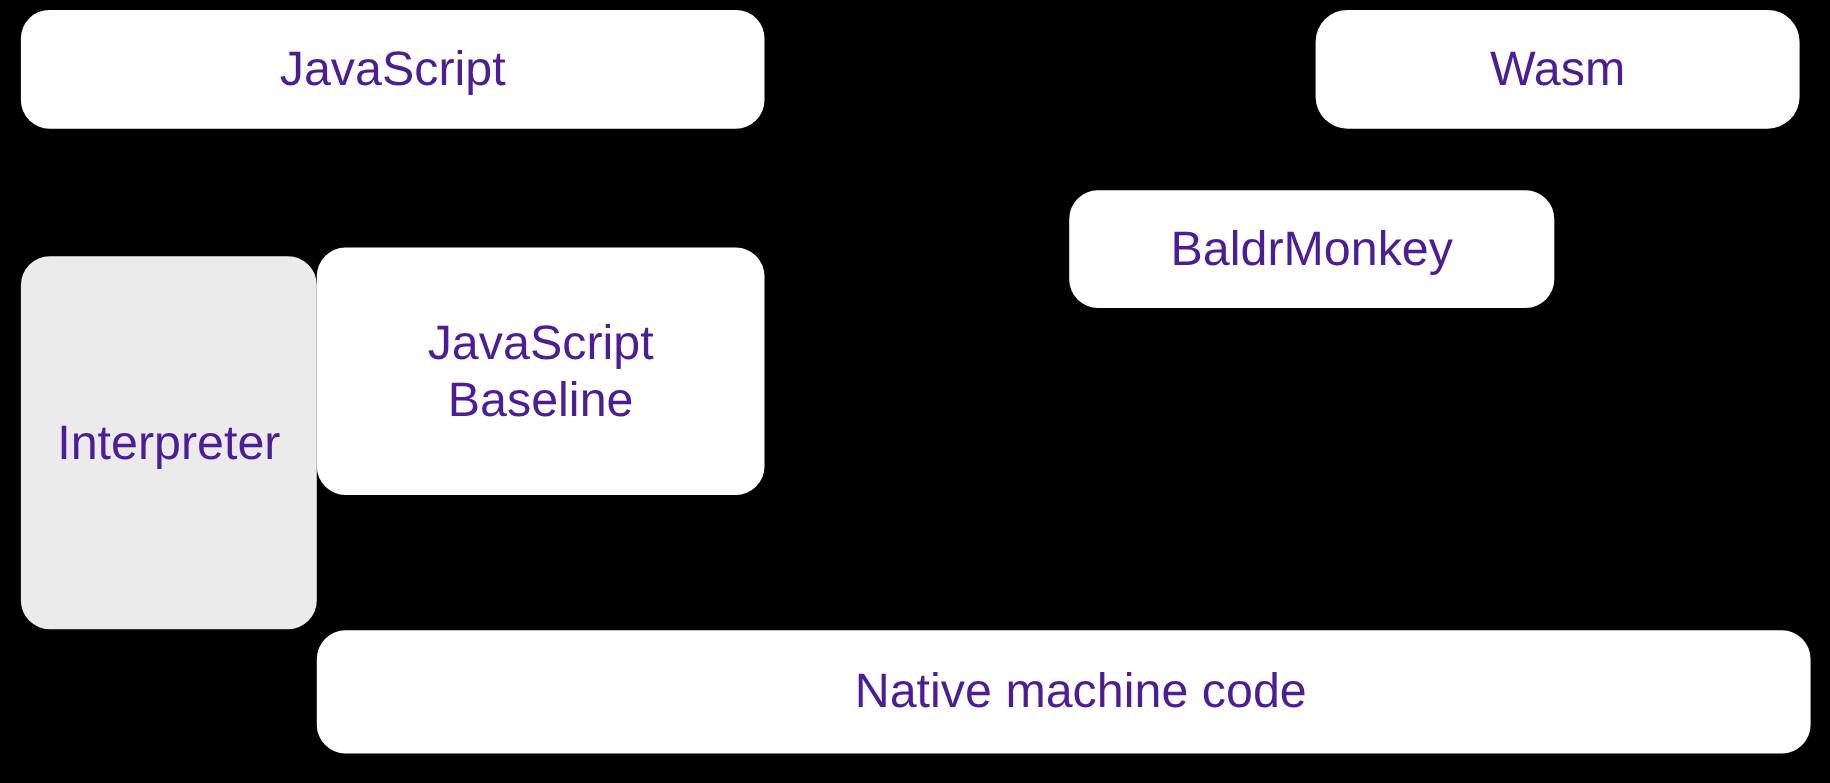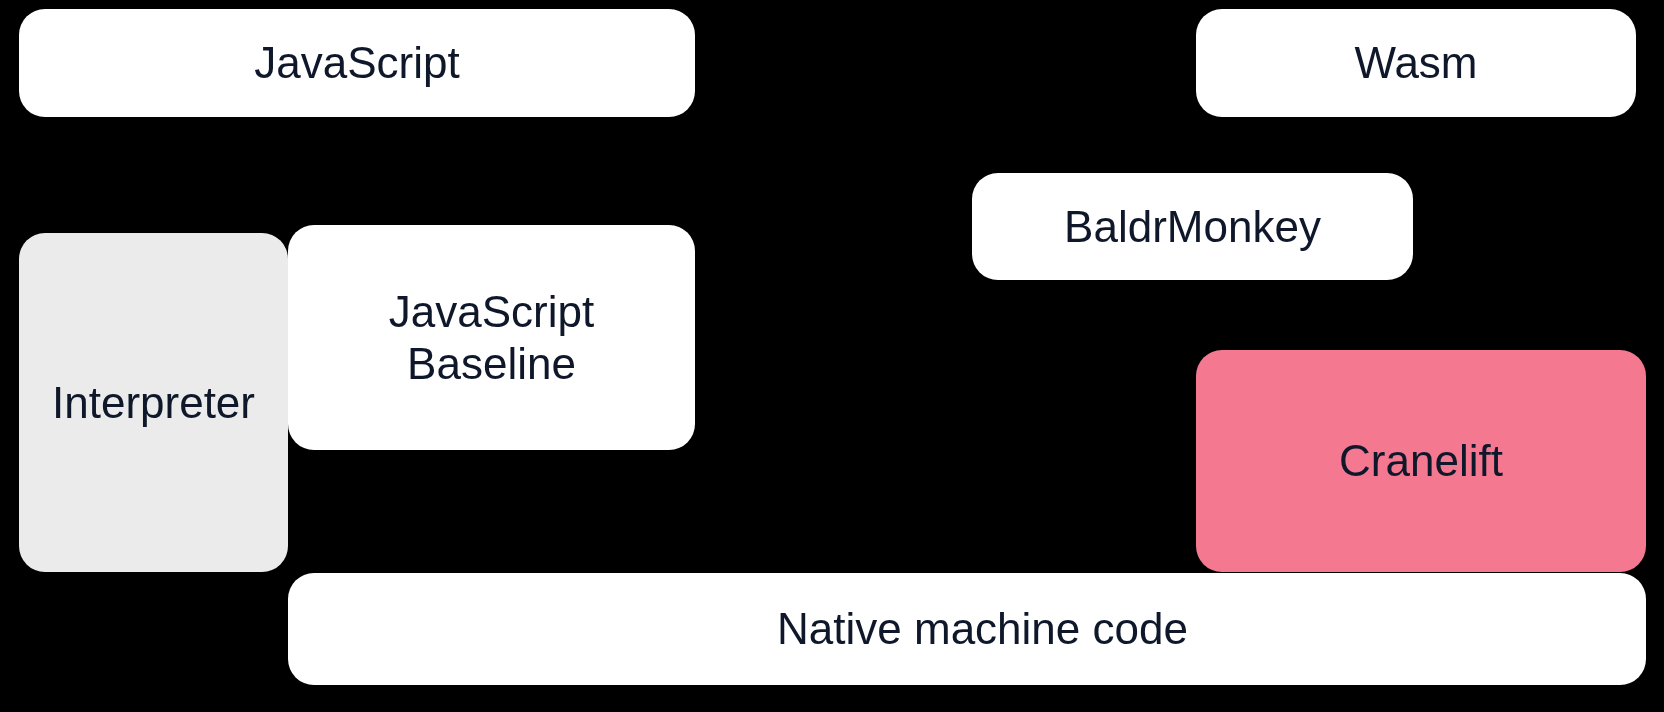--- a/index.html
+++ b/index.html
@@ -18,51 +18,50 @@
     overflow: hidden;
   }
   .node {
     position: absolute;
     box-sizing: border-box;
     display: flex;
     align-items: center;
     justify-content: center;
     text-align: center;
     border-radius: 26px;
-    color: #0f172a;
+    color: #4c1d95;
     font-size: 44px;
     line-height: 1.16;
     font-weight: 400;
     letter-spacing: 0px;
     white-space: pre-line;
     user-select: none;
   }
   .fill-white  { background: #ffffff; }
   .fill-gray   { background: #ebebeb; }
   .fill-green  { background: #71c247; }
   .fill-pink   { background: #f47990; }
 </style>
 </head>
 <body>
 
 <div id="diagram">
 
   <div class="node fill-white" style="left:19px;  top:9px;   width:676px; height:108px;">JavaScript</div>
 
 
-  <div class="node fill-white" style="left:1196px; top:9px;  width:440px; height:108px;">Wasm</div>
+  <div class="node fill-white" style="left:1196px; top:9px;  width:440px; height:108px;border-radius:29px;">Wasm</div>
 
 
   <div class="node fill-white" style="left:972px; top:125px; width:441px; height:107px;margin-top:48px;">BaldrMonkey</div>
 
   <div class="node fill-gray" style="left:19px;  top:233px; width:269px; height:339px;">Interpreter</div>
 
   <div class="node fill-white" style="left:288px; top:225px; width:407px; height:225px;">JavaScript
 Baseline</div>
 
 
 
-  <div class="node fill-pink" style="left:1196px; top:350px; width:450px; height:222px;">Cranelift</div>
 
 
   <div class="node fill-white" style="left:288px; top:573px; width:1358px; height:112px;padding-left:31px;">Native machine code</div>
 
 </div>
 
 </body></html>

